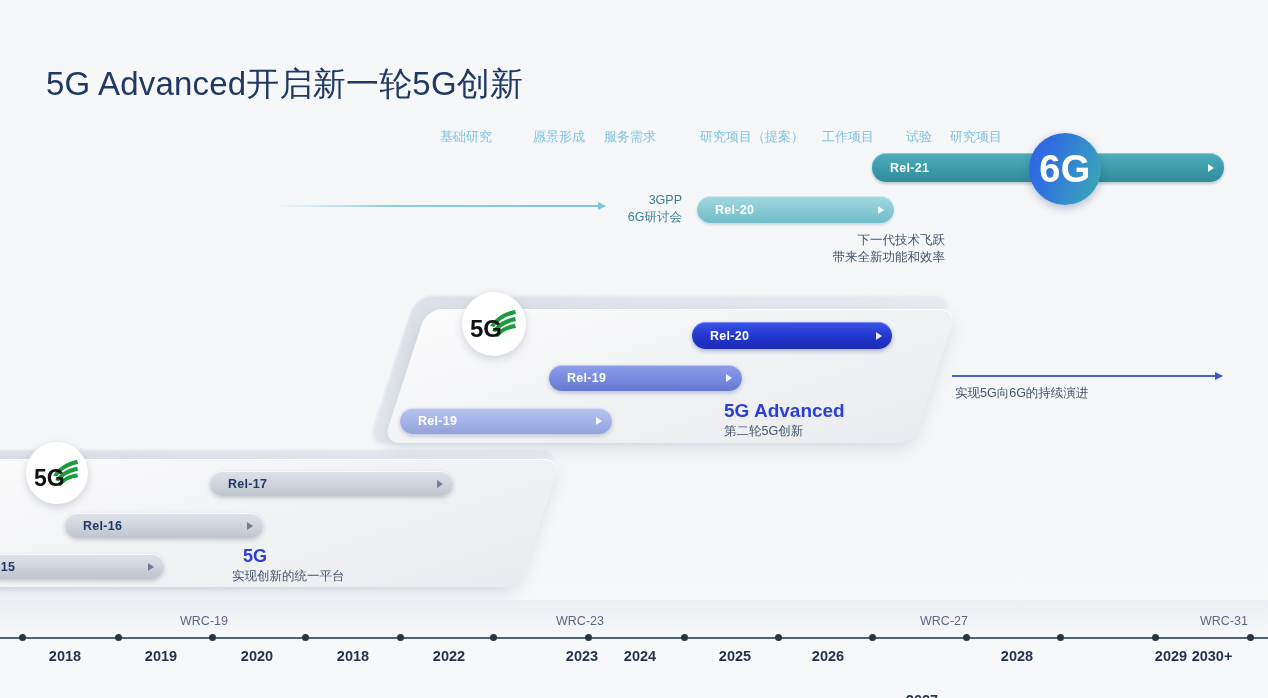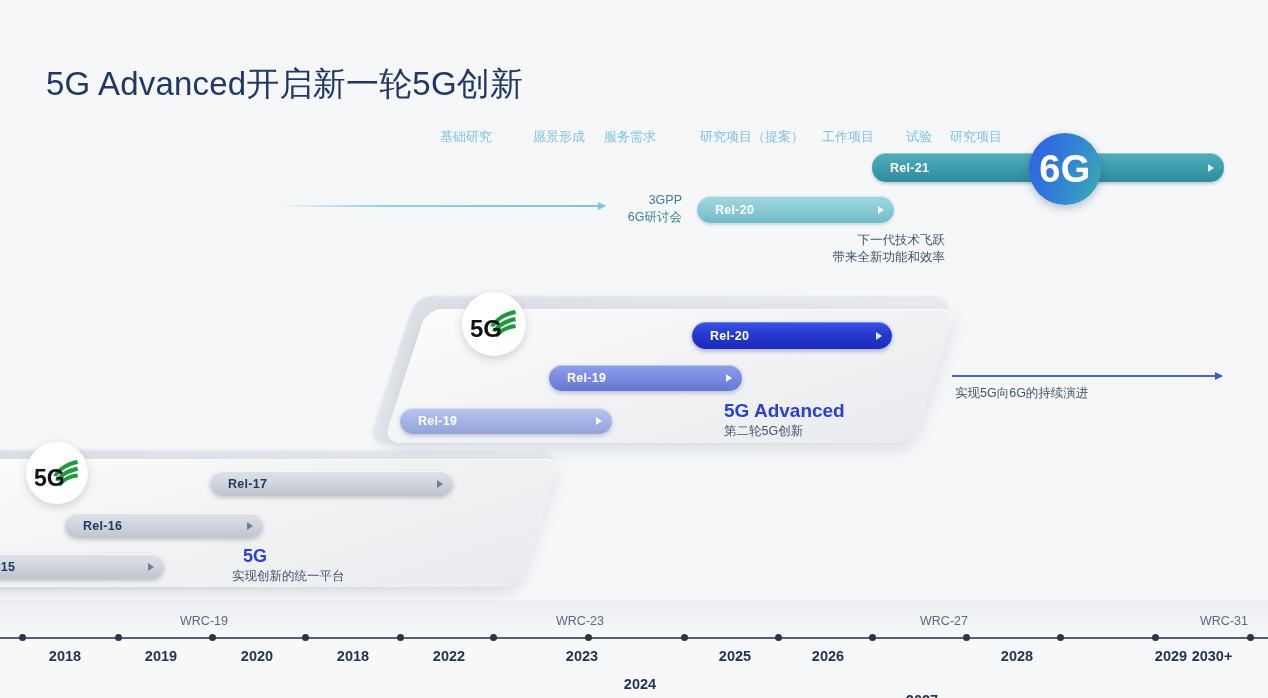--- a/index.html
+++ b/index.html
@@ -363,21 +363,21 @@
       <div class="tickdot" style="left: 1152px;"></div>
       <div class="tickdot" style="left: 1247px;"></div>
     </div>
   <div id="years">
       <div class="year" style="left: 65px;">2018</div>
       <div class="year" style="left: 161px;">2019</div>
       <div class="year" style="left: 257px;">2020</div>
       <div class="year" style="left: 353px;">2018</div>
       <div class="year" style="left: 449px;">2022</div>
       <div class="year" style="left: 568px; margin-left: 14px;">2023</div>
-      <div class="year" style="left: 640px; margin-top: 28px;">2024</div>
+      <div class="year" style="left: 640px;">2024</div>
       <div class="year" style="left: 735px;">2025</div>
       <div class="year" style="left: 828px;">2026</div>
       <div class="year" style="left: 922px; margin-top: 44px;">2027</div>
       <div class="year" style="left: 1017px;">2028</div>
       <div class="year" style="left: 1171px; text-align: center;">2029</div>
       <div class="year" style="left: 1212px;">2030+</div>
     </div>
   <div id="wrcs">
       <div class="wrc" style="left: 204px;">WRC-19</div>
       <div class="wrc" style="left: 580px;">WRC-23</div>

